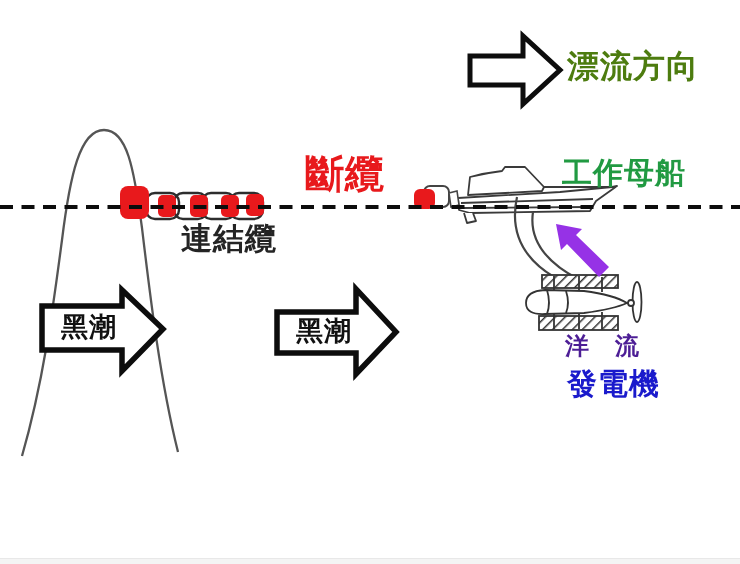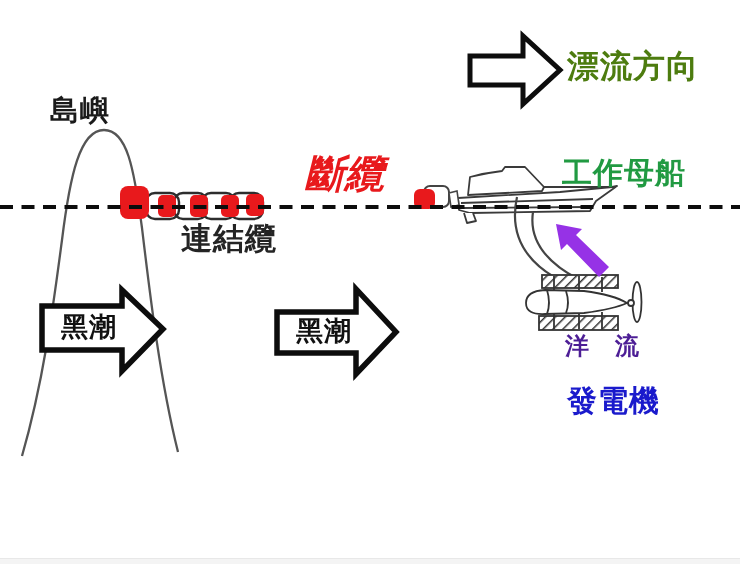--- a/index.html
+++ b/index.html
@@ -15,26 +15,26 @@
     position:absolute;
     font-weight:700;
     white-space:nowrap;
     line-height:1;
     letter-spacing:1px;
     z-index:5;
     font-family:"Liberation Sans","DejaVu Sans",sans-serif;
   }
   .lbl-island      {left:50px;  top:96px;  font-size:29px; color:#1a1a1a;}
   .lbl-link        {left:181px; top:223px; font-size:31px; color:#242424;}
-  .lbl-broken      {left:305px; top:154px; font-size:39px; color:#e8191c;font-style:italic;}
+  .lbl-broken      {left:305px; top:154px; font-size:39px; color:#e8191c;}
   .lbl-drift       {left:567px; top:50px;  font-size:32px; color:#4d7c0f;}
   .lbl-mothership  {left:562px; top:144px; font-size:30px; color:#219a42;margin-top:14px;}
   .lbl-towing      {left:592px; top:227px; font-size:31px; color:#9632e6;}
   .lbl-gen1        {left:565px; top:334px; font-size:24px; color:#4c1d95;}
-  .lbl-gen2        {left:567px; top:388px; font-size:30px; color:#1a1acc;font-family:Liberation Mono, monospace;}
+  .lbl-gen2        {left:567px; top:369px; font-size:30px; color:#1a1acc;}
   .lbl-kuro-left   {left:61px;  top:314px; font-size:27px; color:#111111;}
   .lbl-kuro-mid    {left:296px; top:318px; font-size:27px; color:#111111;}
   .bottom-strip{
     position:absolute;left:0;bottom:0;width:740px;height:5px;
     background:#f4f4f4;border-top:1px solid #e8e8e8;z-index:2;
   }
 </style>
 </head>
 <body>
 
@@ -99,21 +99,20 @@
     <line x1="0" y1="207" x2="740" y2="207" stroke="#0d0d0d" stroke-width="4.2" stroke-dasharray="13 8.5"></line>
 
     <polygon points="556,224 582,229 576,235 609,267 599,277 567,244 561,250" fill="#9632e6" stroke="none"></polygon>
 
     <polygon points="470,56 523,56 523,36 560,70 523,104 523,85 470,85" fill="#ffffff" stroke="#0d0d0d" stroke-width="5" stroke-linejoin="miter"></polygon>
 
     <polygon points="42,306 122,306 122,290 163,329 122,371 122,350 42,350" fill="#ffffff" stroke="#0d0d0d" stroke-width="5.5" stroke-linejoin="miter"></polygon>
     <polygon points="277,312 356,312 356,289 396,332 356,374 356,353 277,353" fill="#ffffff" stroke="#0d0d0d" stroke-width="5.5" stroke-linejoin="miter"></polygon>
   </svg>
 
-  <div class="lbl lbl-island">島嶼</div>
   <div class="lbl lbl-link">連結纜</div>
   <div class="lbl lbl-broken">斷纜</div>
   <div class="lbl lbl-drift">漂流方向</div>
   <div class="lbl lbl-mothership">工作母船</div>
   <div class="lbl lbl-gen1">洋　流</div>
   <div class="lbl lbl-gen2">發電機</div>
   <div class="lbl lbl-kuro-left">黑潮</div>
   <div class="lbl lbl-kuro-mid">黑潮</div>
 
   <div class="bottom-strip"></div>

